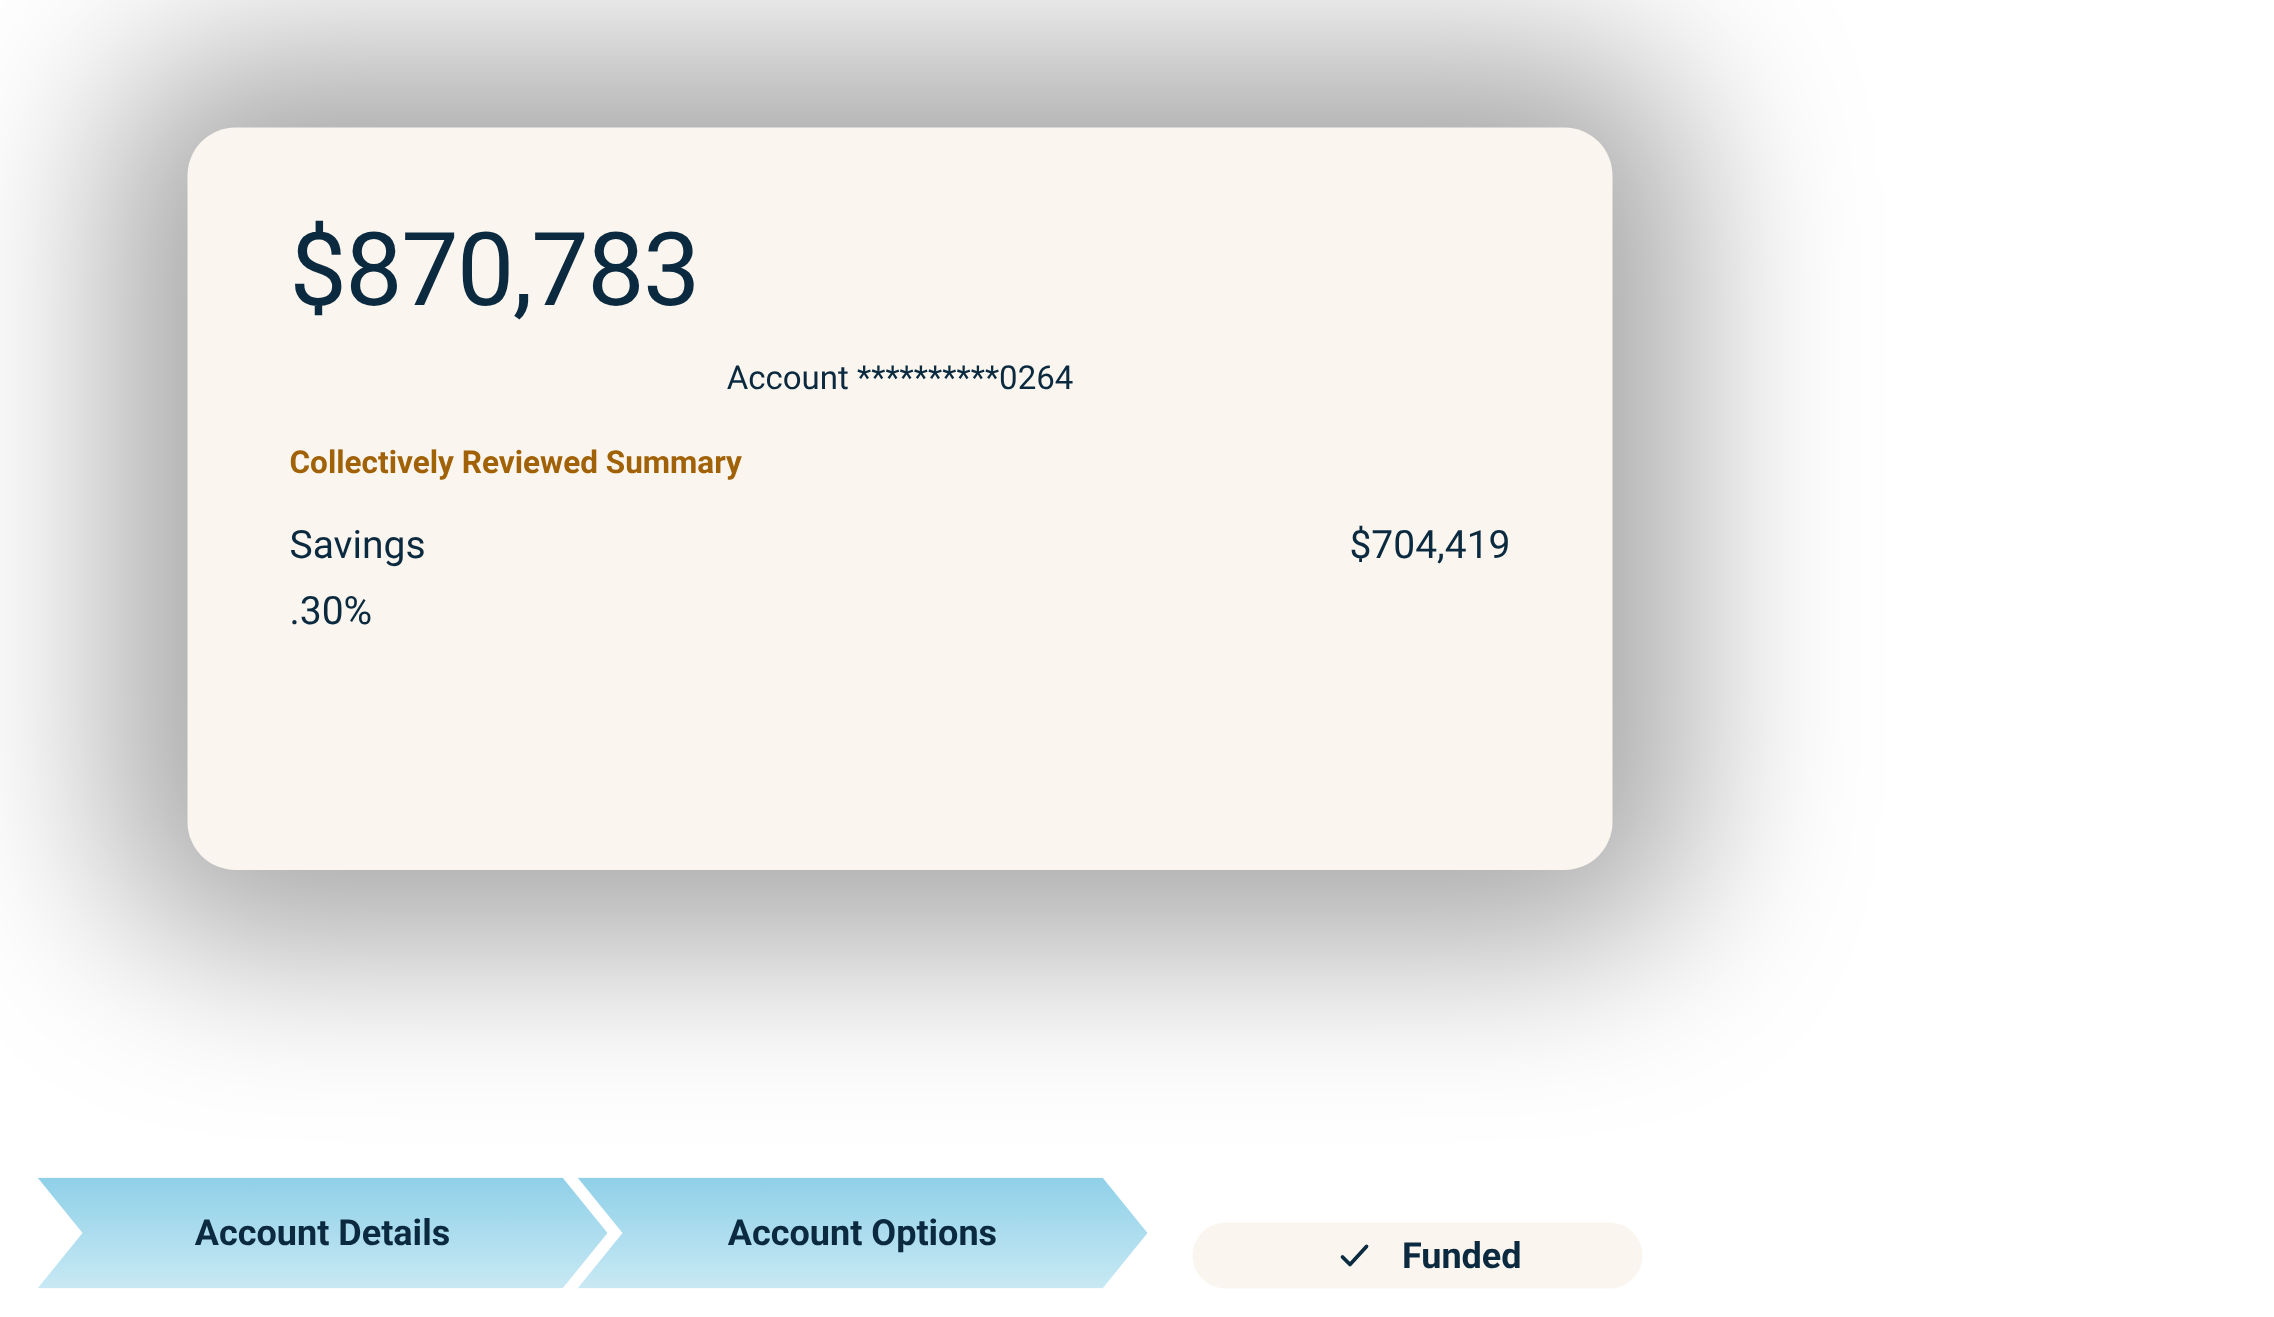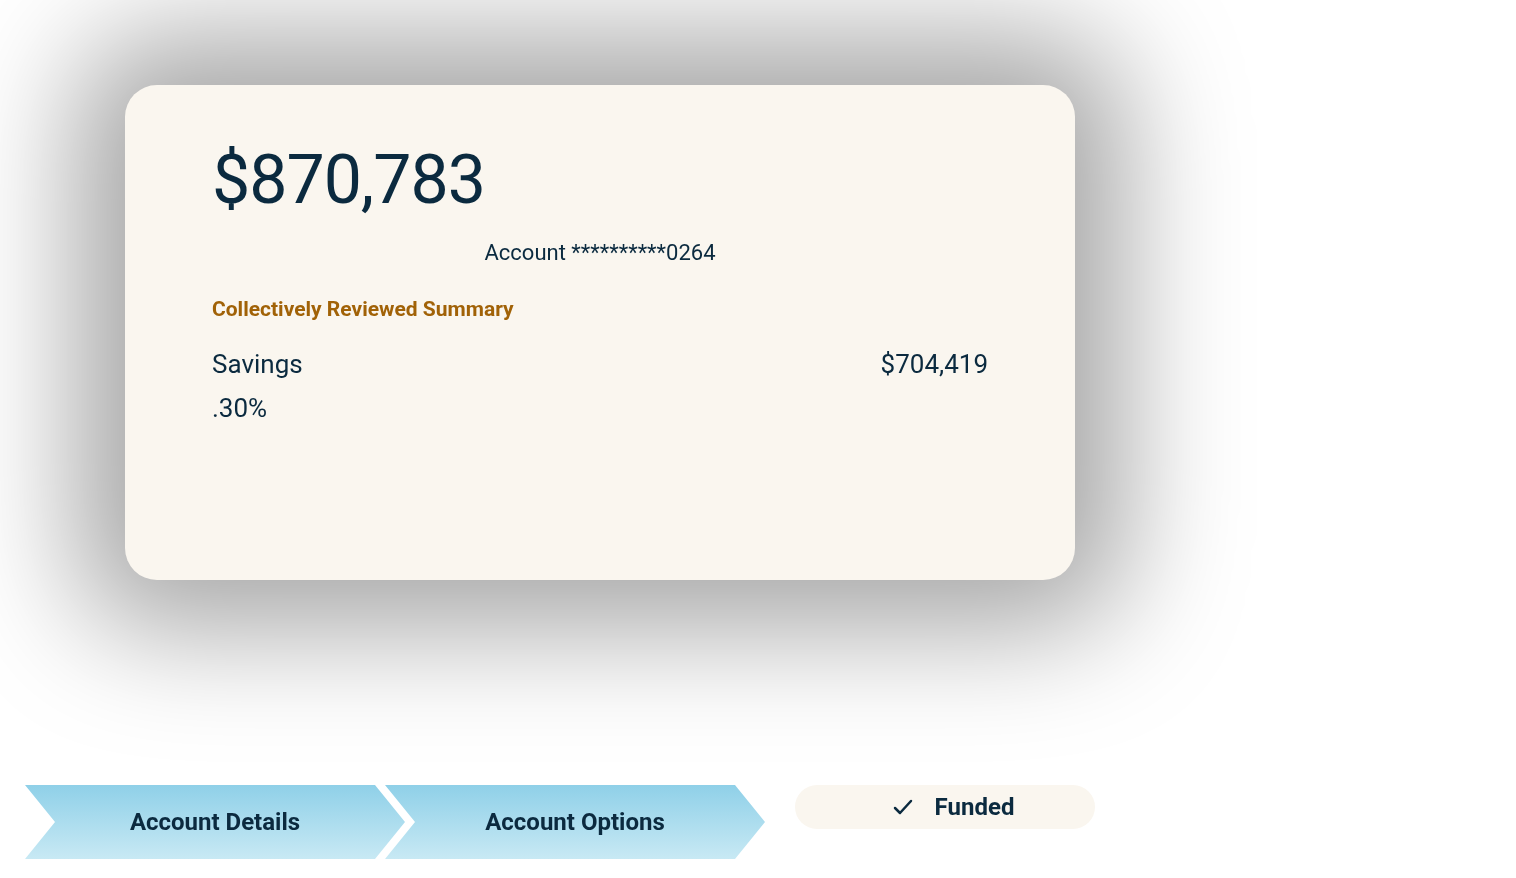--- a/index.html
+++ b/index.html
@@ -15,21 +15,21 @@
       position: relative;
     }
     .card {
       position: absolute;
       left: 125px;
       top: 85px;
       width: 950px;
       height: 495px;
       background: #faf6ef;
       border-radius: 32px;
-      padding: 55px 87px;
+      padding: 55px 68px;
       box-shadow: 0 0 120px 50px rgba(0,0,0,0.35);
     }
     .balance {
       font-size: 68px;
       font-weight: 400;
       color: #0b2a3f;
       letter-spacing: -1px;
       margin-bottom: 20px;
     }
     .account-number {
@@ -52,21 +52,21 @@
       font-size: 26px;
       font-weight: 400;
       color: #0b2a3f;
       margin-bottom: 14px;
     }
     .stepper {
       position: absolute;
       left: 25px;
       top: 785px;
       display: flex;
-      align-items: flex-start;
+      align-items: flex-end;
       gap: 0;
     }
     .step {
       position: relative;
       height: 74px;
       display: flex;
       align-items: center;
       justify-content: center;
       font-size: 24px;
       font-weight: 700;

